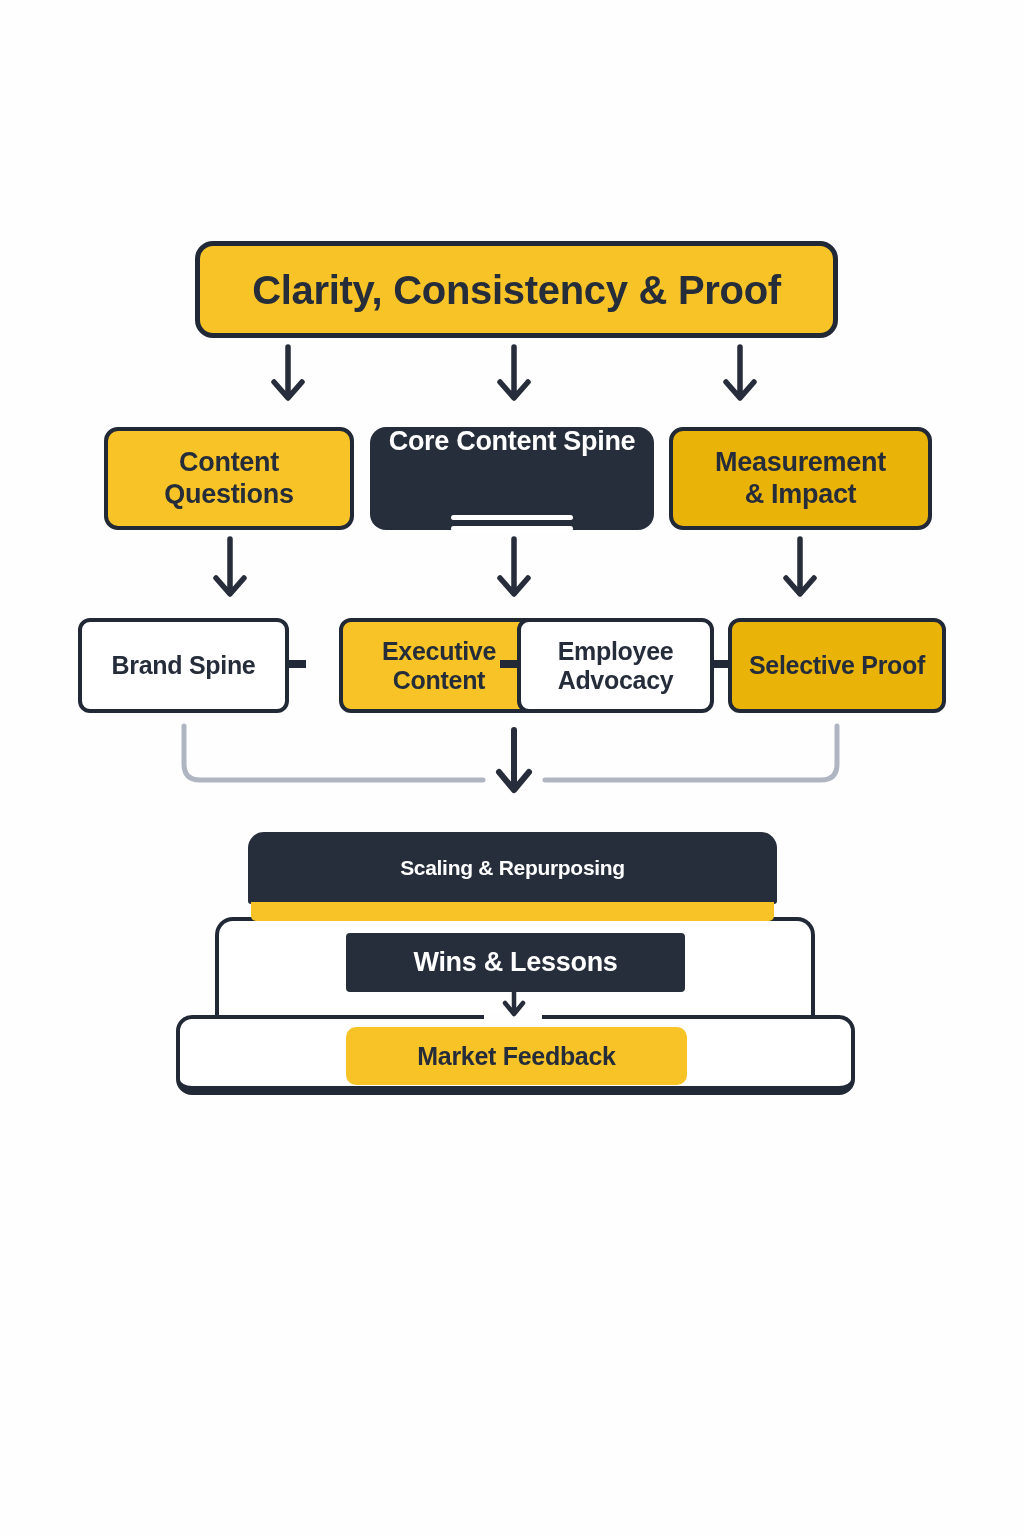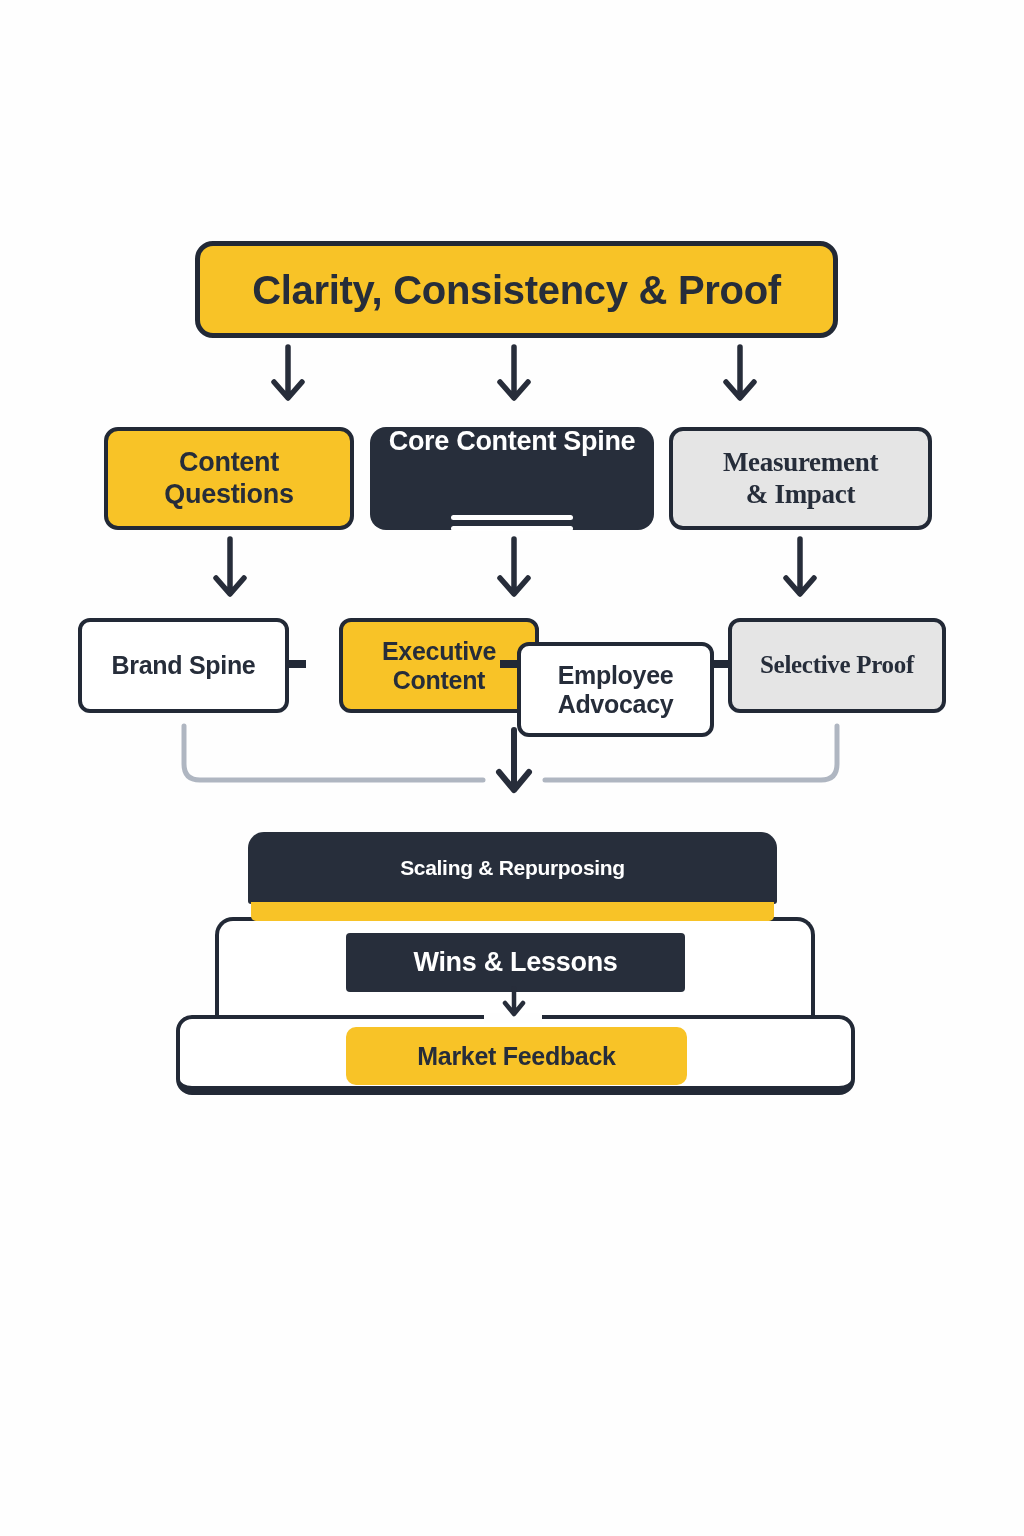--- a/index.html
+++ b/index.html
@@ -8,36 +8,36 @@
     font-family:"Liberation Sans",sans-serif;
   }
   .node{
     position:absolute;display:flex;align-items:center;justify-content:center;
     text-align:center;font-weight:700;color:#262D3A;box-sizing:border-box;
     white-space:pre-line;line-height:1.15;letter-spacing:-0.3px;
   }
   .yellow{background:#F8C327;border:5px solid #222936;}
   .yellow-sm{background:#F8C327;border:4px solid #222936;}
   .dark{background:#272E3B;color:#FFFFFF;gap:48px;}
-  .gray{background:#e5e5e5;border:4px solid #222936;font-family:Liberation Serif, serif;}
+  .gray{background:#eab308;border:4px solid #222936;}
   .white{background:#FFFFFF;border:4px solid #222936;}
 
   .top-box{left:195px;top:241px;width:643px;height:97px;border-radius:18px;font-size:40px;}
 
   .r2{top:427px;height:103px;font-size:27px;}
   .audience{left:104px;width:250px;border-radius:14px;}
   .core{left:370px;width:284px;border-radius:16px;flex-direction:column;}
   .measurement{left:669px;width:263px;border-radius:14px;}
   .spine-lines{margin-top:9px;display:flex;flex-direction:column;gap:6px;}
   .spine-lines span{display:block;width:122px;height:5px;background:#FFFFFF;border-radius:3px;}
 
   .r3{top:618px;height:95px;font-size:25px;}
   .brand{left:78px;width:211px;border-radius:12px;}
   .executive{left:303px;width:200px;border-radius:12px;margin-left:36px;}
-  .employee{left:517px;width:197px;border-radius:12px;margin-top:24px;}
+  .employee{left:517px;width:197px;border-radius:12px;}
   .selective{left:728px;width:218px;border-radius:12px;}
   .connector{position:absolute;top:660px;height:8px;background:#222936;}
   .c1{left:286px;width:20px;}
   .c2{left:500px;width:20px;}
   .c3{left:711px;width:20px;}
 
   .arrow{position:absolute;}
   .arrow path{fill:none;stroke:#272D3A;stroke-linecap:round;stroke-linejoin:round;}
   .bracket path{fill:none;stroke:#AFB6C1;stroke-width:5;stroke-linecap:round;}
 

